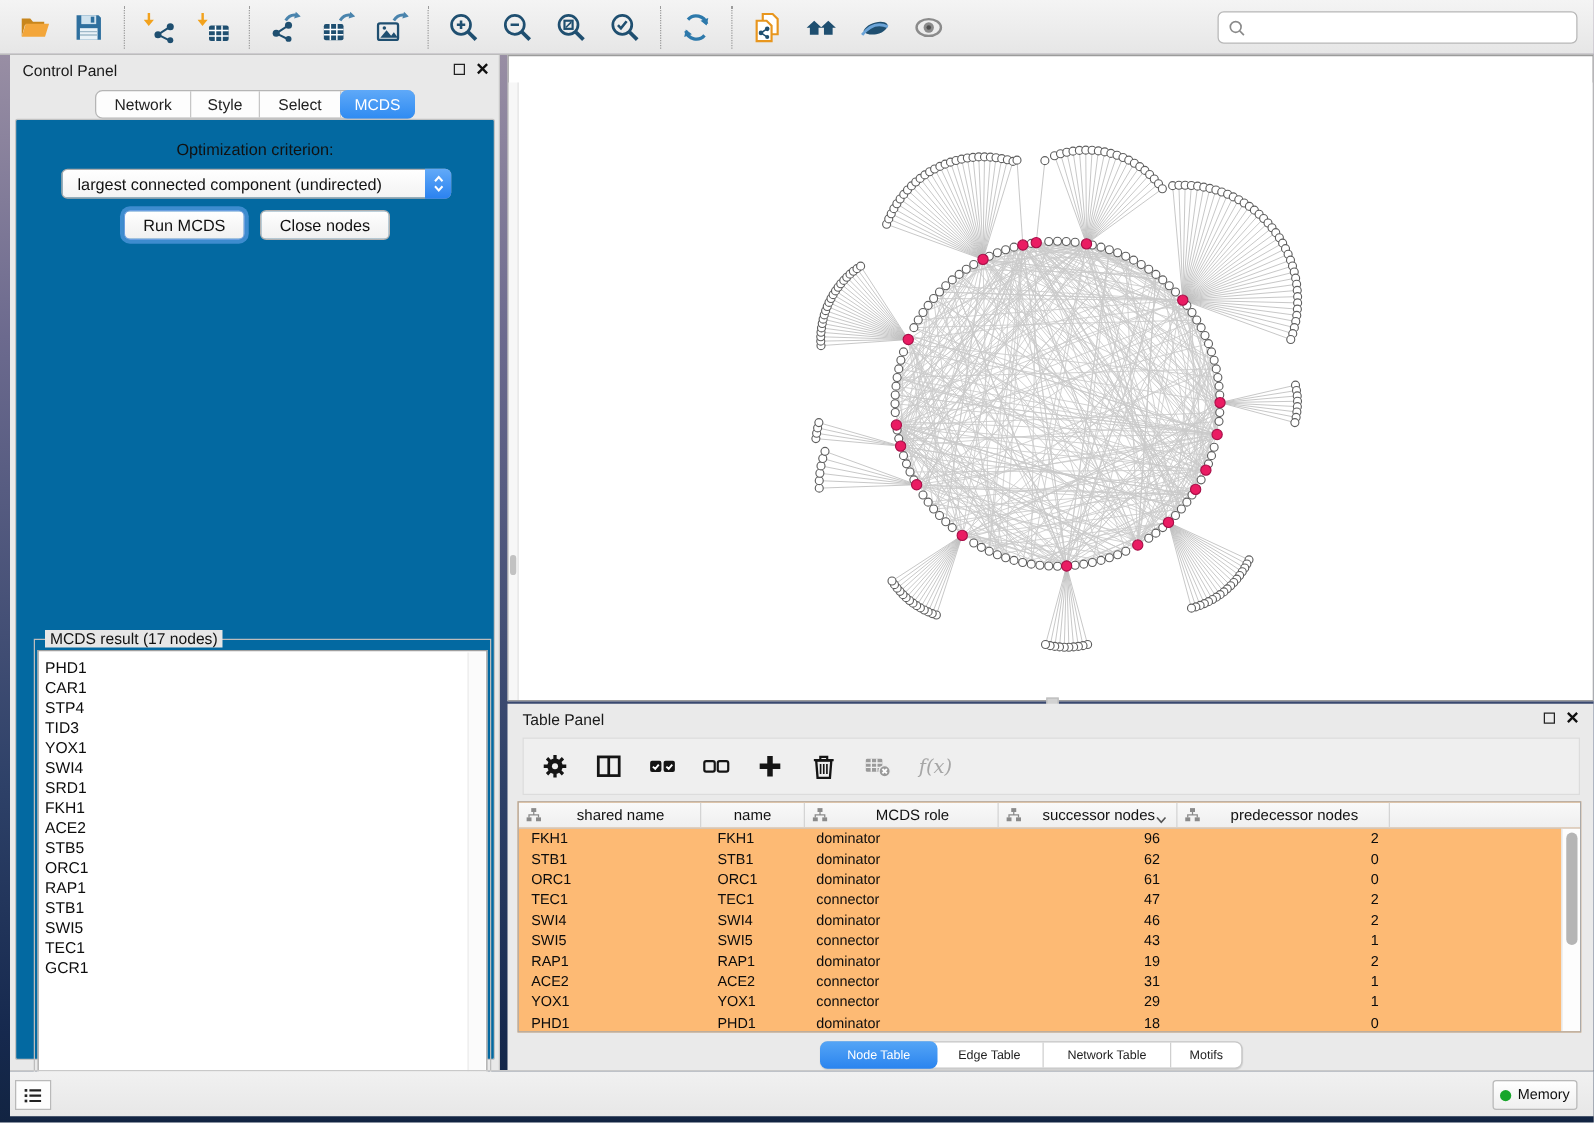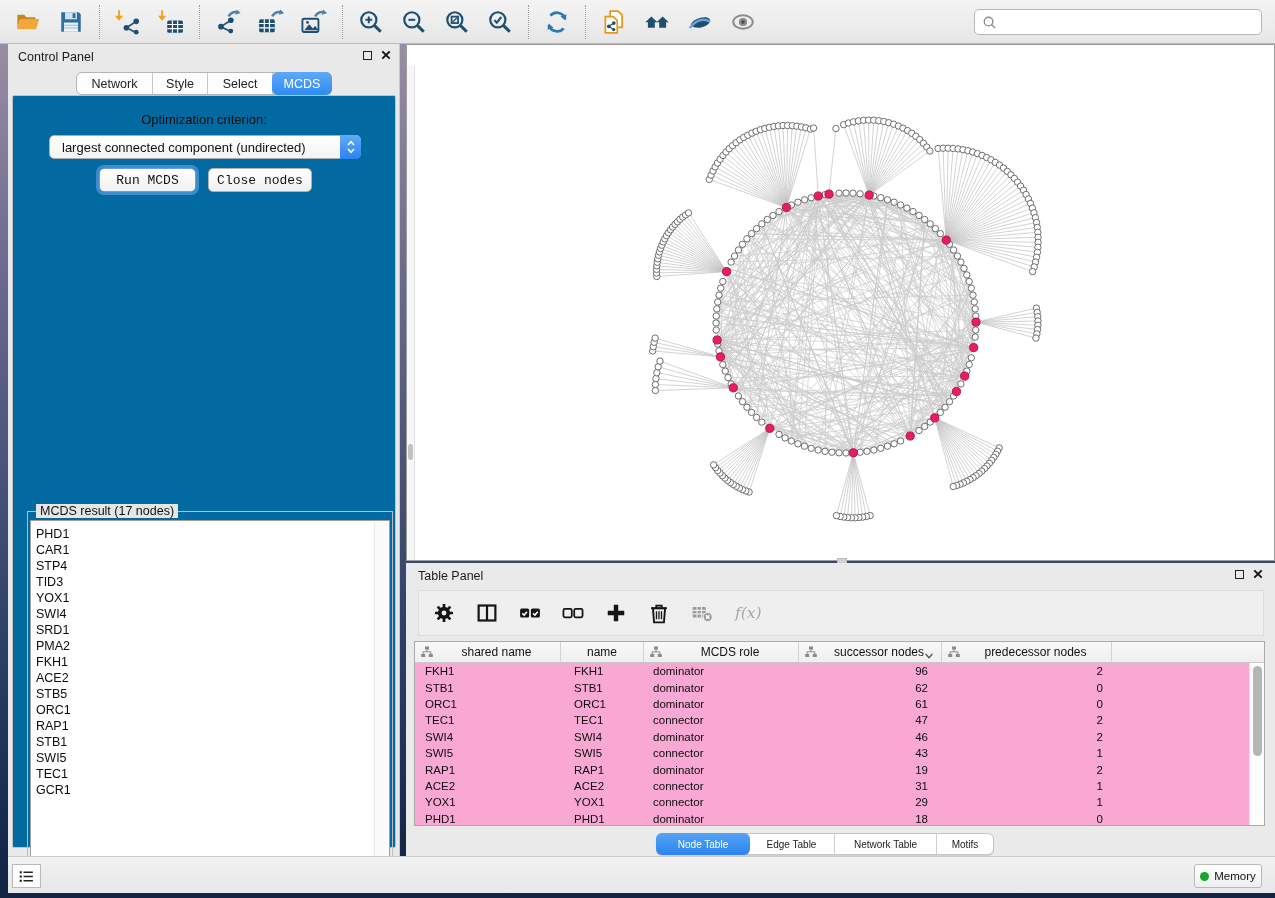--- a/index.html
+++ b/index.html
@@ -43,21 +43,21 @@
   #opt-label { position:absolute; left:0; right:0; top:16px; text-align:center; font-size:13px; color:#111; }
   #criterion-select { position:absolute; left:36px; top:39px; width:312px; height:24px;
     background:linear-gradient(#ffffff,#f3f3f3); border:1px solid #adadad; border-radius:5px;
     display:flex; align-items:center; cursor:pointer; }
   #criterion-select .sel-text { flex:1; padding-left:12px; font-size:13px; color:#111; white-space:nowrap; }
   #criterion-select .stepper { width:21px; height:24px; margin:-1px -1px -1px 0;
     background:linear-gradient(#62aaf8,#2a82f0); border-radius:0 5px 5px 0; display:flex; align-items:center; justify-content:center; }
   #criterion-select .stepper svg { width:10px; height:16px; }
   .cp-btn { position:absolute; top:72px; height:24px; background:linear-gradient(#ffffff,#f0f0f0);
     border:1px solid #b2b2b2; border-radius:5px; font-size:13px; color:#111;
-    display:flex; align-items:center; justify-content:center; cursor:pointer; font-family:Liberation Mono, monospace; }
+    display:flex; align-items:center; justify-content:center; cursor:pointer; font-family:Liberation Sans, sans-serif; }
   #run-mcds { left:86px; width:97px; border-color:#6b9fe0; box-shadow:0 0 0 3px rgba(110,170,245,.55); }
   #close-panel { left:195px; width:104px; }
 
   #mcds-group { position:absolute; left:14px; top:415px; width:366px; height:372px;
     border:1px solid #bdbdbd; }
   #mcds-group-label { position:absolute; top:-8px; left:8px; background:#e6e6e6; padding:0 4px; font-size:12.5px; color:#111; }
   #mcds-list { position:absolute; left:2px; top:8px; right:2px; bottom:2px; background:#fff;
     border:1px solid #9f9f9f; overflow:hidden; }
   #mcds-list .track { position:absolute; top:1px; right:1px; bottom:1px; width:14px;
     background:#fbfbfb; border-left:1px solid #ececec; }
@@ -84,21 +84,21 @@
   
   #table-panel { position:absolute; left:406px; top:563px; width:869px; height:293px; background:#eaeaea; }
   #tp-title { position:absolute; left:12px; top:6px; font-size:12.5px; color:#1a1a1a; }
   #tp-toolbar { position:absolute; left:12px; top:27px; right:11px; height:46px;
     background:#efefef; border:1px solid #dcdcdc; display:flex; align-items:center; gap:21px; padding-left:14px; }
   .tp-icon { height:22px; display:inline-block; cursor:pointer; }
   .tp-icon svg { height:22px; }
   .tp-icon.disabled { cursor:default; }
 
   #node-table { position:absolute; left:8px; top:78px; width:851px; height:185px;
-    background:#f9a8d4; border:1px solid #a9a9a9; overflow:hidden; }
+    background:#fdba74; border:1px solid #a9a9a9; overflow:hidden; }
   #nt-header { display:flex; height:21px; background:linear-gradient(#f9f9f9,#efefef); border-bottom:1px solid #c9c9c9; }
   .nt-hcell { display:flex; align-items:center; border-right:1px solid #d4d4d4; position:relative; flex:none; }
   .nt-hcell .tree { margin-left:6px; width:12px; height:12px; }
   .nt-hcell .hlabel { flex:1; text-align:center; font-size:12px; color:#111; }
   .nt-hcell .sort { position:absolute; right:7px; top:7px; width:10px; height:8px; }
   .nt-row { display:flex; height:16.4px; align-items:center; }
   .nt-cell { flex:none; font-size:11.5px; color:#0c0c0c; white-space:nowrap; }
   #nt-vscroll { position:absolute; right:0; top:21px; bottom:0; width:15px; background:#fdfdfd; border-left:1px solid #e4e4e4; }
   #nt-vscroll .thumb { position:absolute; left:3px; top:3px; width:9px; height:90px; background:#b5b5b5; border-radius:5px; }
 
@@ -291,21 +291,20 @@
       <div id="mcds-group-label">MCDS result (17 nodes)</div>
       <div id="mcds-list">
         <div id="mcds-items">
             <div class="mcds-item">PHD1</div>
             <div class="mcds-item">CAR1</div>
             <div class="mcds-item">STP4</div>
             <div class="mcds-item">TID3</div>
             <div class="mcds-item">YOX1</div>
             <div class="mcds-item">SWI4</div>
             <div class="mcds-item">SRD1</div>
-            <div class="mcds-item">PMA2</div>
             <div class="mcds-item">FKH1</div>
             <div class="mcds-item">ACE2</div>
             <div class="mcds-item">STB5</div>
             <div class="mcds-item">ORC1</div>
             <div class="mcds-item">RAP1</div>
             <div class="mcds-item">STB1</div>
             <div class="mcds-item">SWI5</div>
             <div class="mcds-item">TEC1</div>
             <div class="mcds-item">GCR1</div>
           </div>

